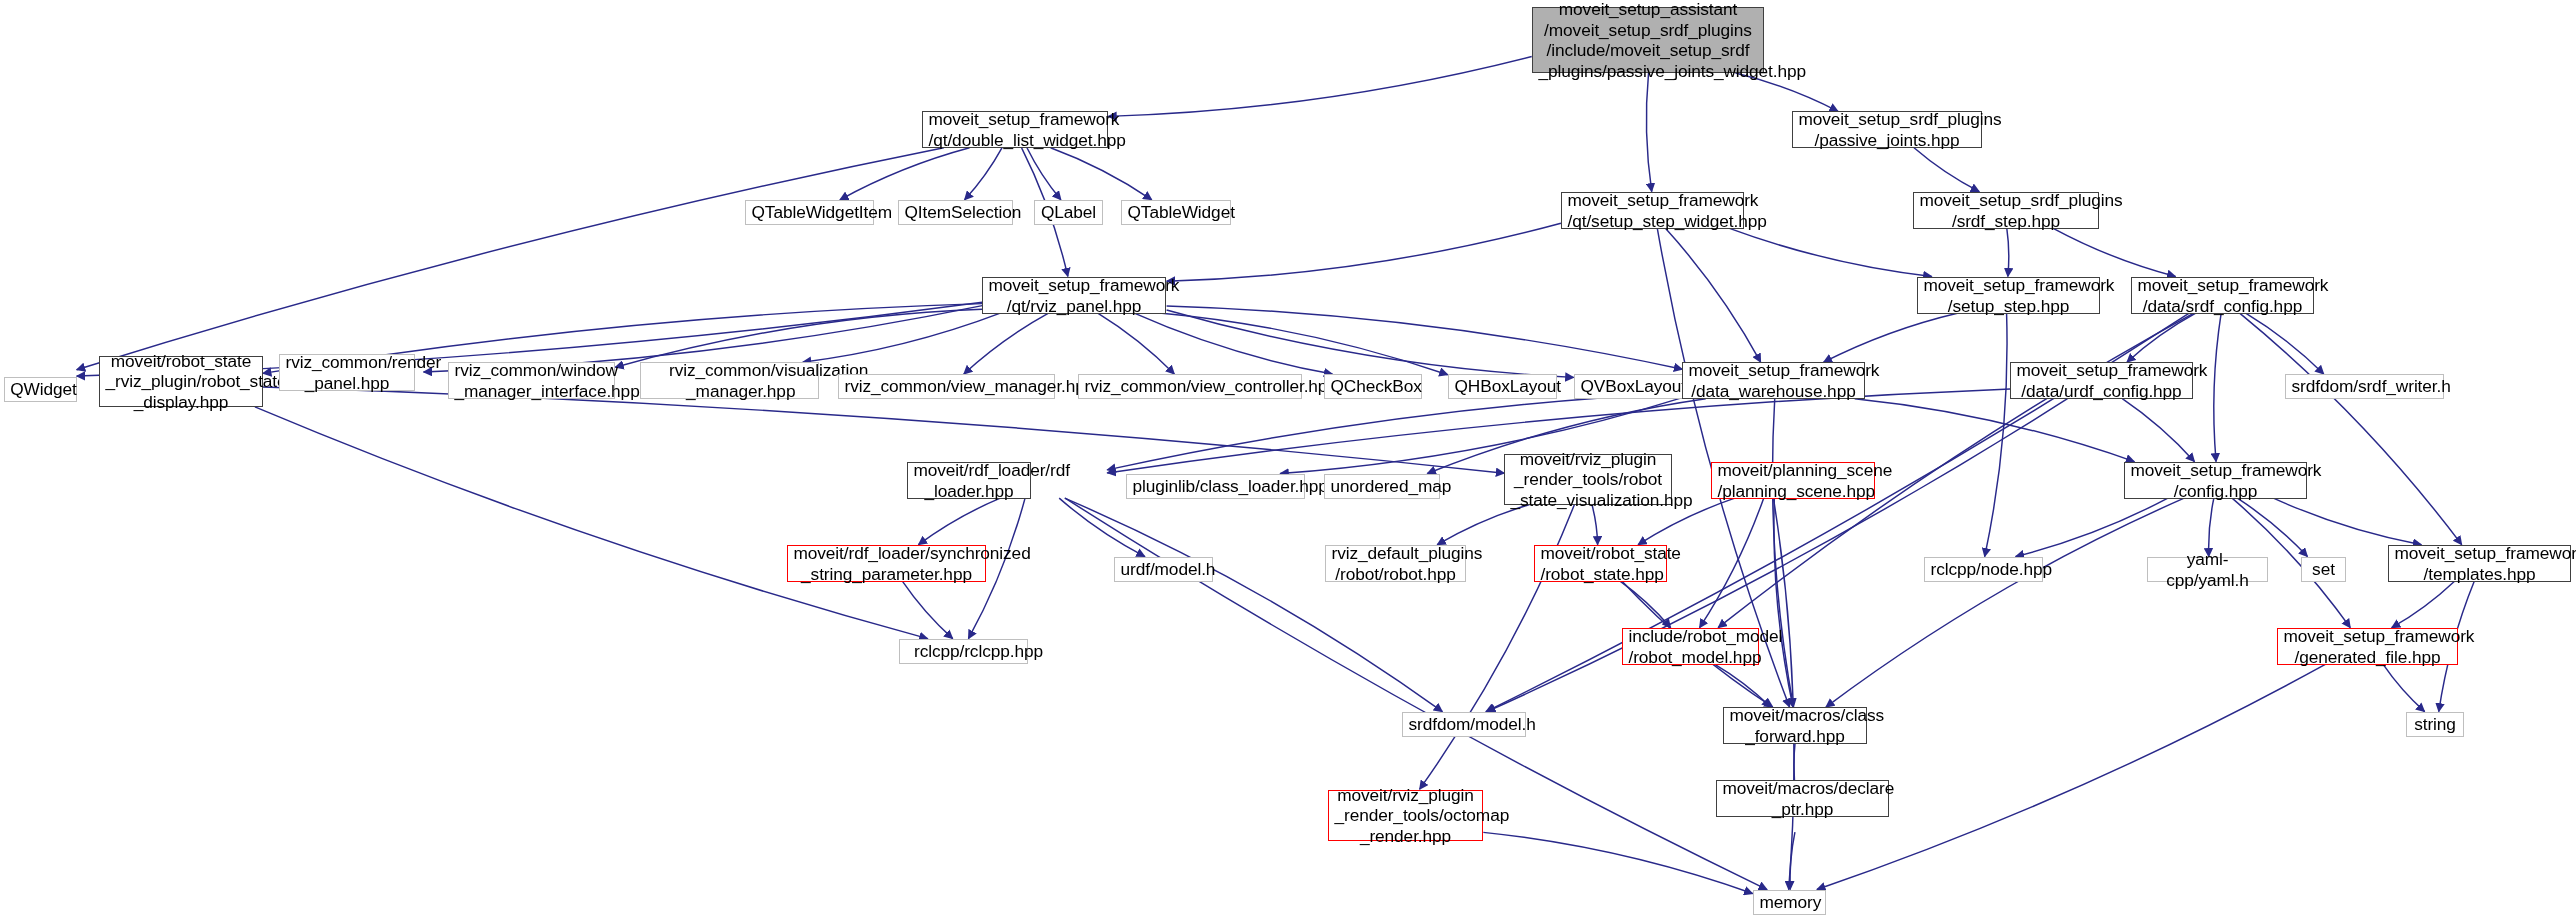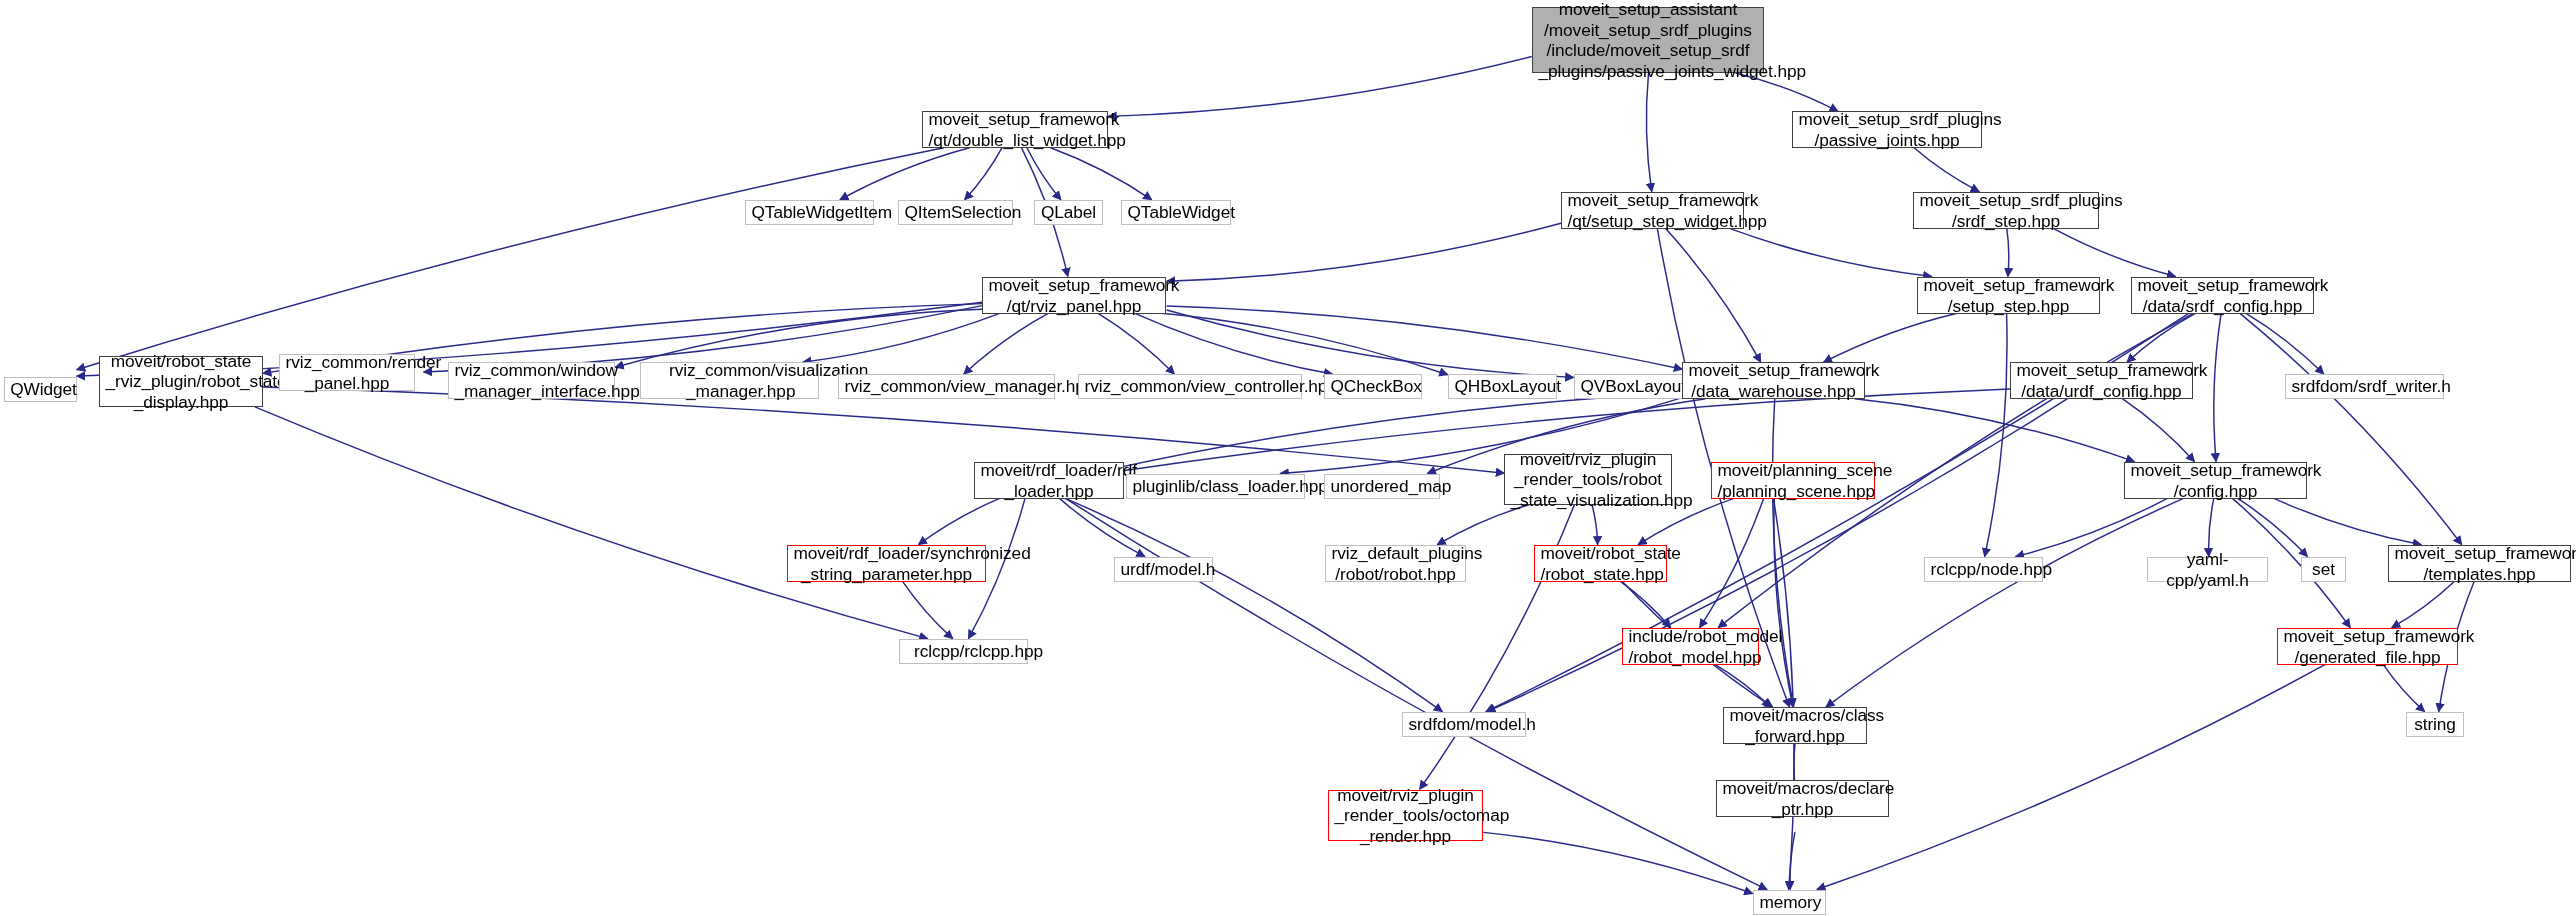--- a/index.html
+++ b/index.html
@@ -163,21 +163,21 @@
       <div class="node ext" style="left: 838px; top: 374px; width: 217px; height: 25px;"><span class="lbl">rviz_common/view_manager.hpp</span></div>
       <div class="node ext" style="left: 1078px; top: 374px; width: 224px; height: 25px;"><span class="lbl">rviz_common/view_controller.hpp</span></div>
       <div class="node ext" style="left: 1324px; top: 374px; width: 98px; height: 25px;"><span class="lbl">QCheckBox</span></div>
       <div class="node ext" style="left: 1448px; top: 374px; width: 109px; height: 25px;"><span class="lbl">QHBoxLayout</span></div>
       <div class="node ext" style="left: 1574px; top: 374px; width: 109px; height: 25px;"><span class="lbl">QVBoxLayout</span></div>
       <div class="node local" style="left: 1682px; top: 362px; width: 183px; height: 37px;"><span class="lbl">moveit_setup_framework
 /data_warehouse.hpp</span></div>
       <div class="node local" style="left: 2010px; top: 362px; width: 183px; height: 37px;"><span class="lbl">moveit_setup_framework
 /data/urdf_config.hpp</span></div>
       <div class="node ext" style="left: 2260px; top: 374px; width: 159px; height: 25px; margin-left: 25px;"><span class="lbl">srdfdom/srdf_writer.h</span></div>
-      <div class="node local" style="left: 974px; top: 462px; width: 150px; height: 37px; text-align: center;"><span class="lbl">moveit/rdf_loader/rdf
+      <div class="node local" style="left: 907px; top: 462px; width: 124px; height: 37px; text-align: center;"><span class="lbl">moveit/rdf_loader/rdf
 _loader.hpp</span></div>
       <div class="node ext" style="left: 1126px; top: 474px; width: 179px; height: 25px;"><span class="lbl">pluginlib/class_loader.hpp</span></div>
       <div class="node ext" style="left: 1324px; top: 474px; width: 116px; height: 25px;"><span class="lbl">unordered_map</span></div>
       <div class="node local" style="left: 1504px; top: 454px; width: 168px; height: 51px;"><span class="lbl">moveit/rviz_plugin
 _render_tools/robot
 _state_visualization.hpp</span></div>
       <div class="node red" style="left: 1691px; top: 462px; width: 164px; height: 37px; margin-left: 20px;"><span class="lbl">moveit/planning_scene
 /planning_scene.hpp</span></div>
       <div class="node local" style="left: 2124px; top: 462px; width: 183px; height: 37px;"><span class="lbl">moveit_setup_framework
 /config.hpp</span></div>

